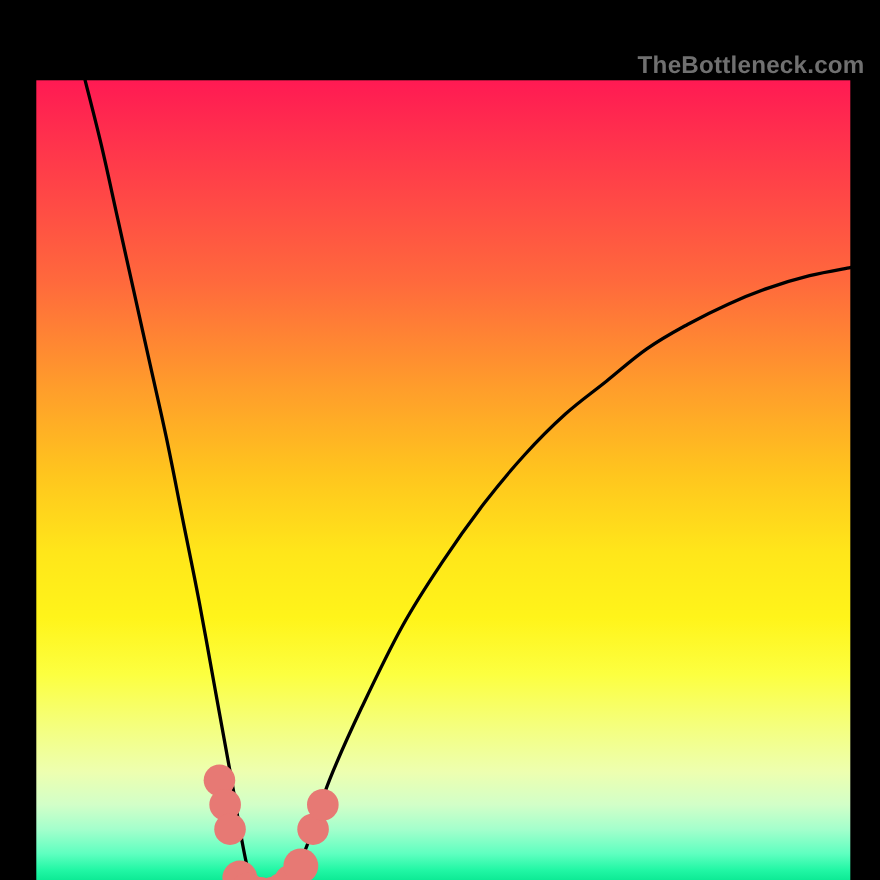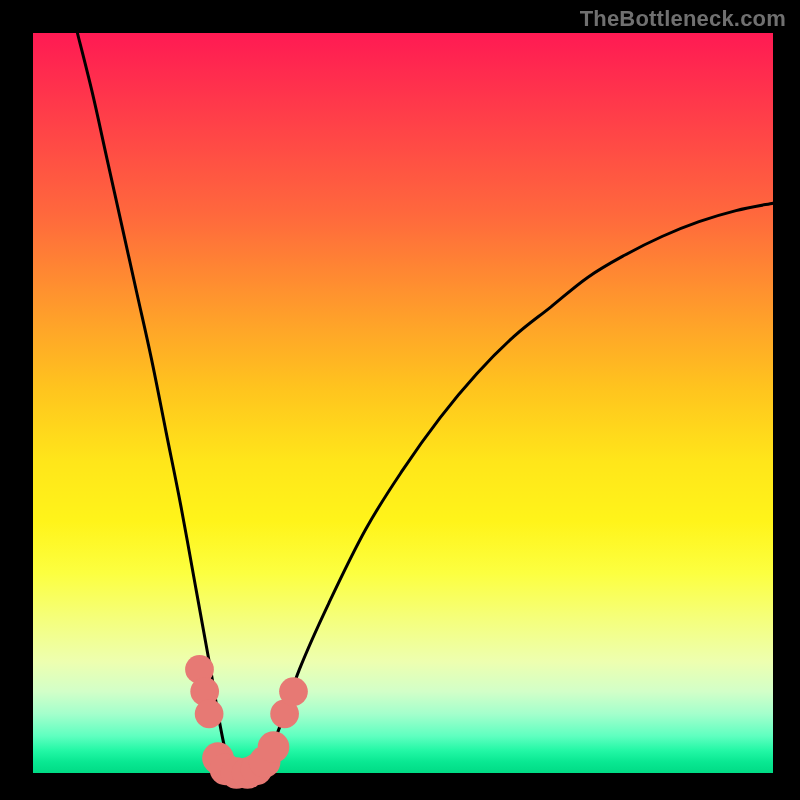--- a/index.html
+++ b/index.html
@@ -8,20 +8,21 @@
     width: 800px;
     height: 800px;
     background: #000;
     overflow: hidden;
     font-family: Arial, Helvetica, sans-serif;
   }
   .frame {
     position: absolute;
     inset: 0;
     background: #000;
+    margin-top: 40px;
   }
   .plot {
     position: absolute;
     left: 33px;
     top: 33px;
     width: 740px;
     height: 740px;
     background: linear-gradient(to bottom,
       #ff1a53 0%,
       #ff3a4a 10%,

